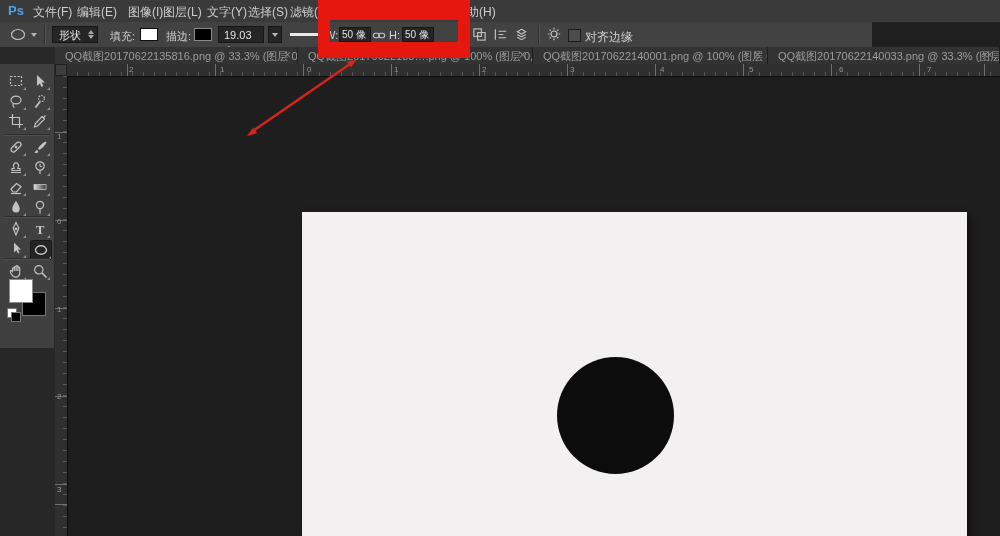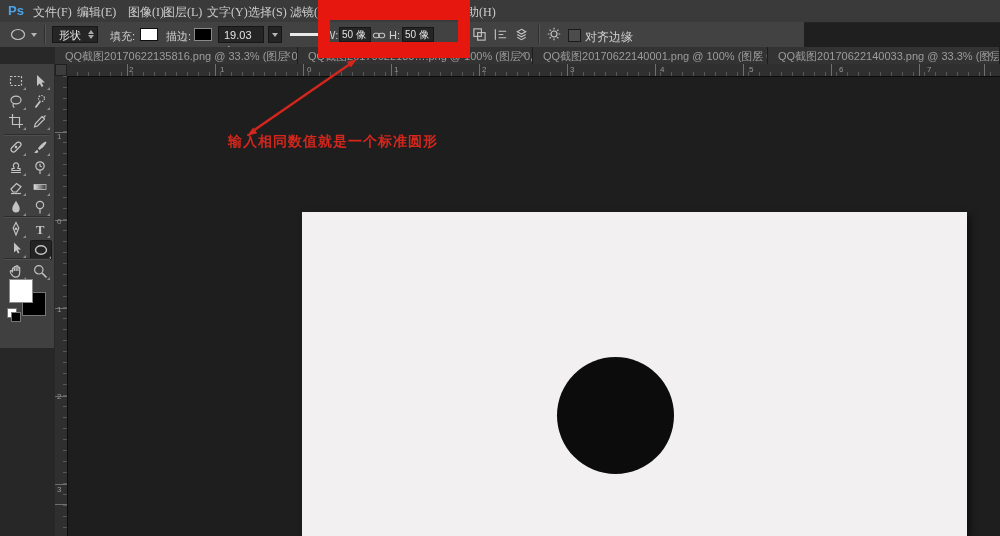--- a/index.html
+++ b/index.html
@@ -1,24 +1,24 @@
 <!DOCTYPE html>
 <html><head>
 <meta charset="utf-8">
 <style>
   html,body{margin:0;padding:0;background:#111;}
   #screen{position:relative;width:1000px;height:536px;overflow:hidden;
     font-family:"Liberation Sans",sans-serif;background:#1f1f1f;}
   
   .menubar{position:absolute;left:0;top:0;width:1000px;height:22px;background:#3a3a3a;border-bottom:1px solid #242424;z-index:2;}
   .ps-logo{position:absolute;left:8px;top:3px;font-size:13px;font-weight:bold;color:#4aa3e8;}
-  .menu-item{position:absolute;top:4px;font-size:12px;color:#cdcdcd;white-space:nowrap;font-family:Liberation Serif, serif;}
+  .menu-item{position:absolute;top:4px;font-size:12px;color:#cdcdcd;white-space:nowrap;}
   .menu-item.covered{color:#4a4038;z-index:12;}
   
-  .optionsbar{position:absolute;left:0;top:22px;width:804px;height:25px;background:#424242;border-bottom:1px solid #1c1c1c;z-index:2;}
+  .optionsbar{position:absolute;left:0;top:22px;width:872px;height:25px;background:#424242;border-bottom:1px solid #1c1c1c;z-index:2;}
   .opt-label{position:absolute;top:7px;font-size:11px;color:#d2d2d2;white-space:nowrap;}
   .opt-field{position:absolute;background:#252525;border:1px solid #171717;color:#e3e3e3;font-size:11px;box-sizing:border-box;}
   .swatch{position:absolute;top:6px;width:18px;height:13px;box-sizing:border-box;}
   .caret{width:0;height:0;border-left:3px solid transparent;border-right:3px solid transparent;border-top:4px solid #b5b5b5;}
   .vsep{position:absolute;top:3px;width:1px;height:19px;background:#2e2e2e;border-right:1px solid #555;}
   .spin{position:absolute;right:3px;top:3px;display:flex;flex-direction:column;gap:1px;}
   .spin i{width:0;height:0;border-left:3px solid transparent;border-right:3px solid transparent;}
   .spin i.up{border-bottom:4px solid #a8a8a8;}
   .spin i.dn{border-top:4px solid #a8a8a8;}
   .checkbox{position:absolute;top:7px;width:11px;height:11px;background:#4c4c4c;border:1px solid #1b1b1b;}
@@ -336,15 +336,14 @@
   <div class="redband" style="left:318px;top:42px;width:152px;height:16px"></div>
   <div class="redband" style="left:318px;top:0;width:12px;height:58px"></div>
   <div class="redband" style="left:458px;top:0;width:12px;height:58px"></div>
 
   <svg class="arrow-svg" width="1000" height="536">
     <line x1="253" y1="131" x2="350" y2="64" stroke="#d3261c" stroke-width="2.4"></line>
     <polygon points="357,59 350.8,67.6 346.8,61.8" fill="#d3261c"></polygon>
     <polygon points="247,136 257.2,133.2 253.2,127.4" fill="#d3261c"></polygon>
   </svg>
 
-  <div class="note-text" style="color:#d3261c">输入相同数值就是一个标准圆形</div>
 
 </div>
 
 </body></html>

